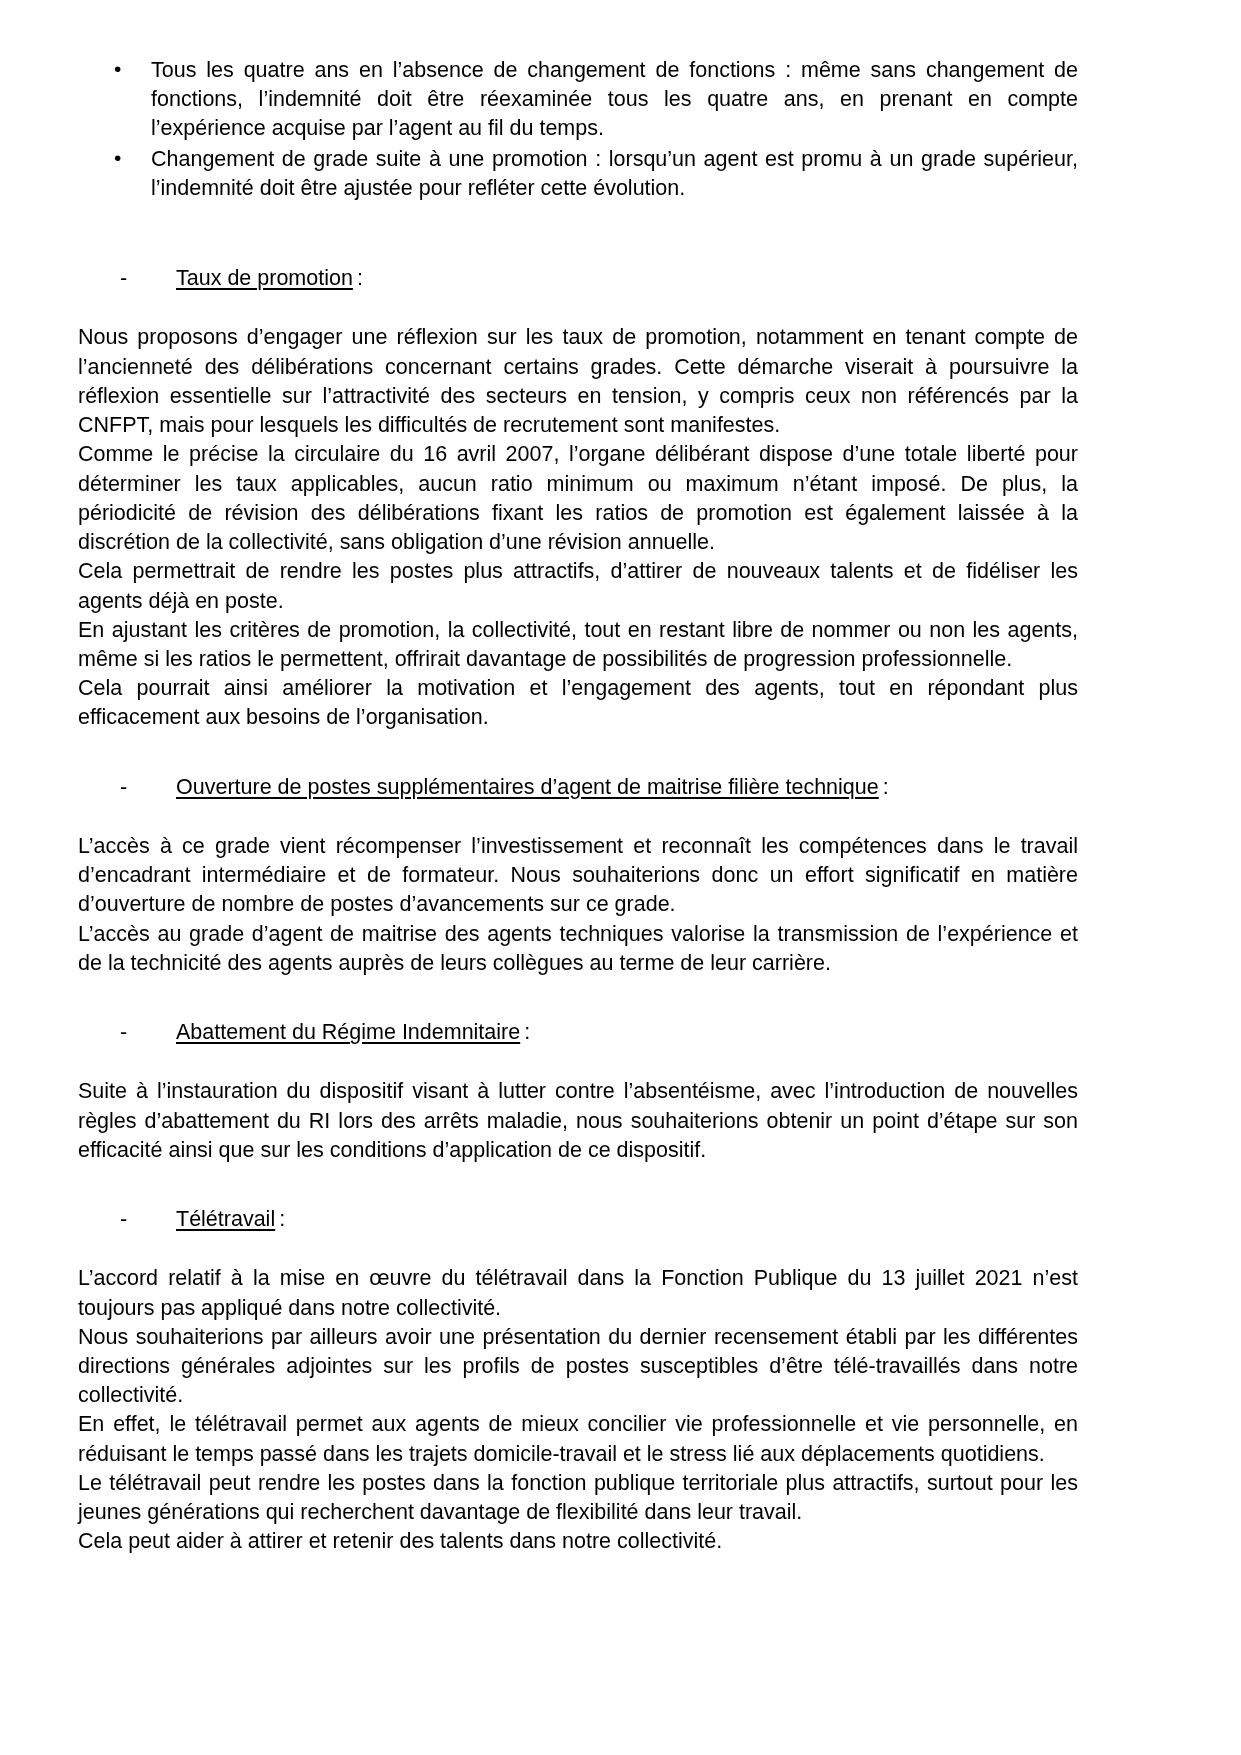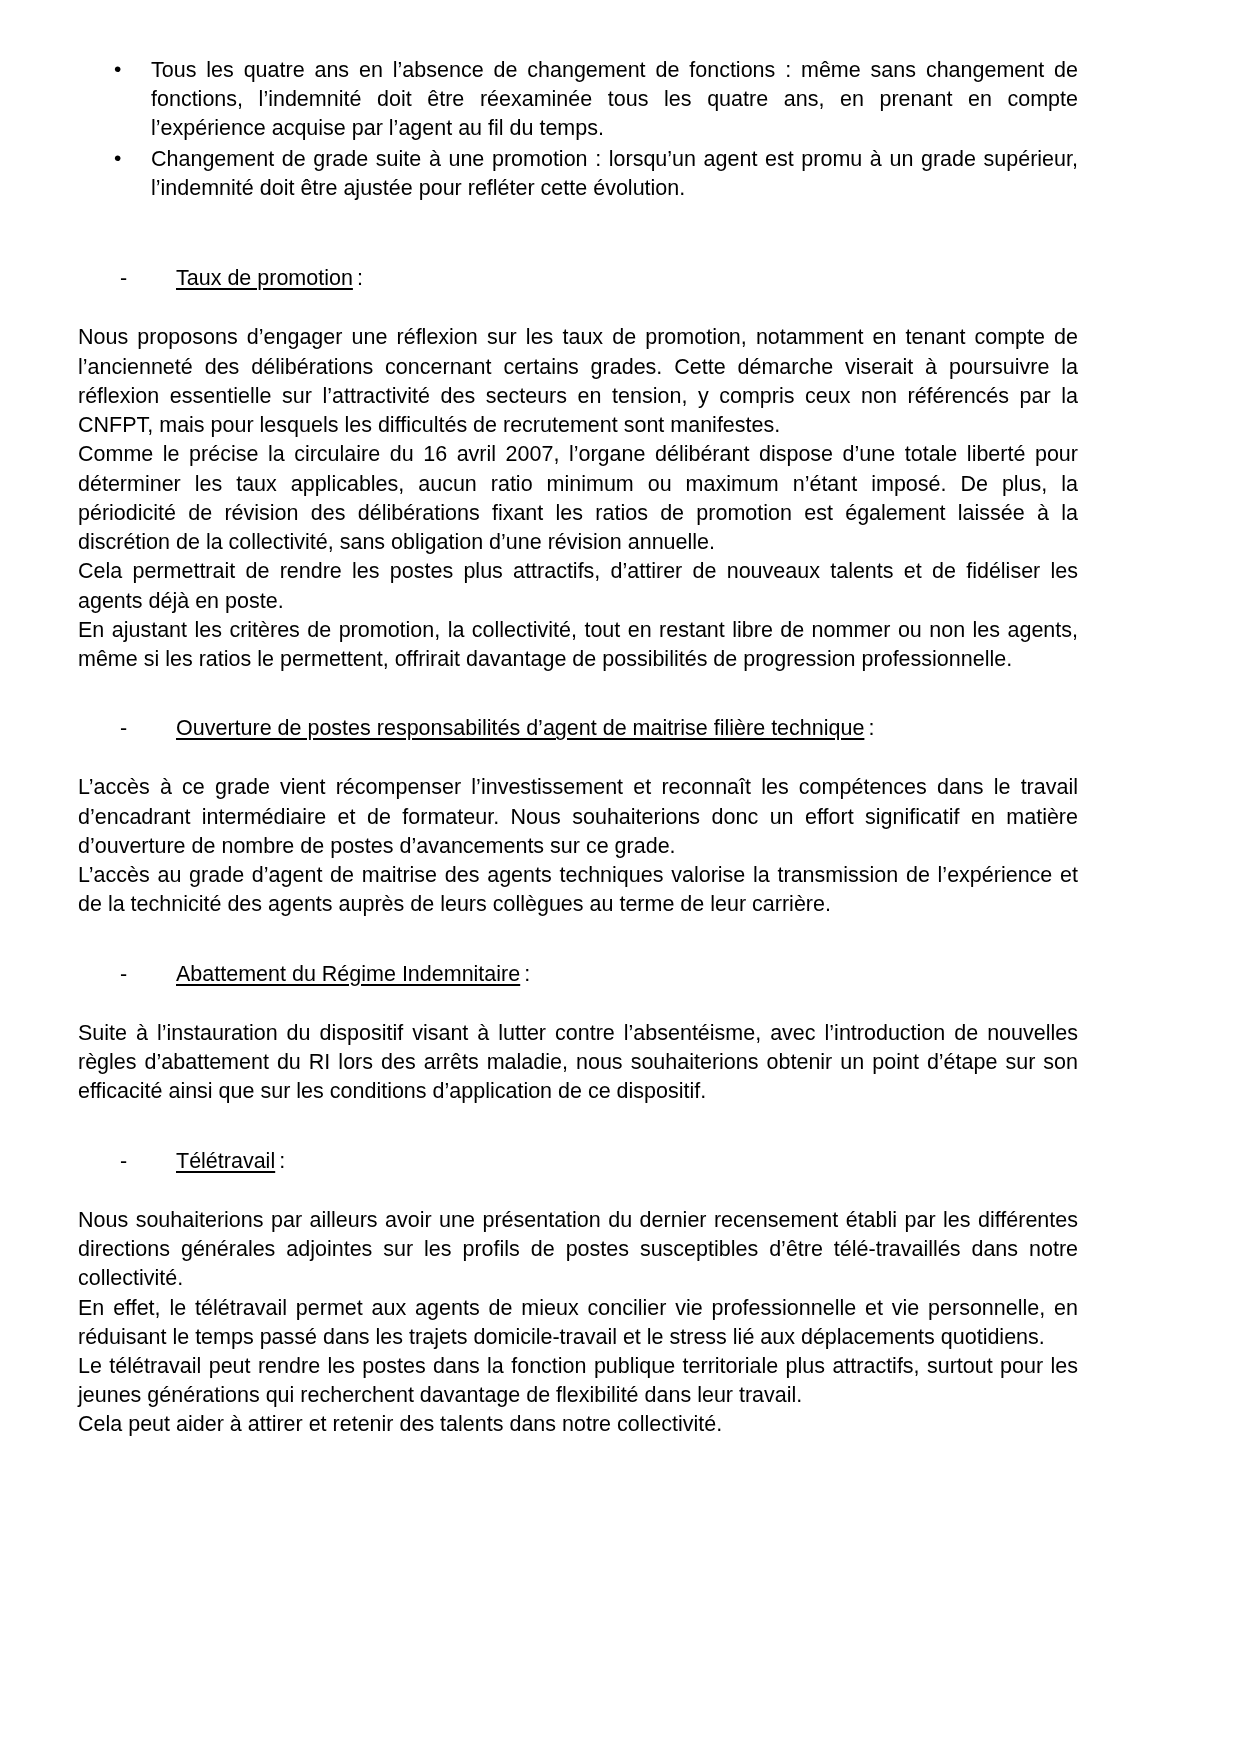--- a/index.html
+++ b/index.html
@@ -102,26 +102,27 @@
       <span class="dash">-</span><span class="heading-text">Taux de promotion</span><span class="colon">:</span>
     </div>
 
     <div class="spacer-md"></div>
 
     <div class="para-block">
       <p class="para">Nous proposons d’engager une réflexion sur les taux de promotion, notamment en tenant compte de l’ancienneté des délibérations concernant certains grades. Cette démarche viserait à poursuivre la réflexion essentielle sur l’attractivité des secteurs en tension, y compris ceux non référencés par la CNFPT, mais pour lesquels les difficultés de recrutement sont manifestes.</p>
       <p class="para">Comme le précise la circulaire du 16 avril 2007, l’organe délibérant dispose d’une totale liberté pour déterminer les taux applicables, aucun ratio minimum ou maximum n’étant imposé. De plus, la périodicité de révision des délibérations fixant les ratios de promotion est également laissée à la discrétion de la collectivité, sans obligation d’une révision annuelle.</p>
       <p class="para">Cela permettrait de rendre les postes plus attractifs, d’attirer de nouveaux talents et de fidéliser les agents déjà en poste.</p>
       <p class="para">En ajustant les critères de promotion, la collectivité, tout en restant libre de nommer ou non les agents, même si les ratios le permettent, offrirait davantage de possibilités de progression professionnelle.</p>
+      <p class="para">Cela pourrait ainsi améliorer la motivation et l’engagement des agents, tout en répondant plus efficacement aux besoins de l’organisation.</p>
     </div>
 
     <div class="spacer-lg"></div>
 
     <div class="dash-heading">
-      <span class="dash">-</span><span class="heading-text">Ouverture de postes responsabilités d’agent de maitrise filière technique</span><span class="colon">:</span>
+      <span class="dash">-</span><span class="heading-text">Ouverture de postes supplémentaires d’agent de maitrise filière technique</span><span class="colon">:</span>
     </div>
 
     <div class="spacer-md"></div>
 
     <div class="para-block">
       <p class="para">L’accès à ce grade vient récompenser l’investissement et reconnaît les compétences dans le travail d’encadrant intermédiaire et de formateur. Nous souhaiterions donc un effort significatif en matière d’ouverture de nombre de postes d’avancements sur ce grade.</p>
       <p class="para">L’accès au grade d’agent de maitrise des agents techniques valorise la transmission de l’expérience et de la technicité des agents auprès de leurs collègues au terme de leur carrière.</p>
     </div>
 
     <div class="spacer-lg"></div>
@@ -138,20 +139,21 @@
 
     <div class="spacer-lg"></div>
 
     <div class="dash-heading">
       <span class="dash">-</span><span class="heading-text">Télétravail</span><span class="colon">:</span>
     </div>
 
     <div class="spacer-md"></div>
 
     <div class="para-block">
+      <p class="para">L’accord relatif à la mise en œuvre du télétravail dans la Fonction Publique du 13 juillet 2021 n’est toujours pas appliqué dans notre collectivité.</p>
       <p class="para">Nous souhaiterions par ailleurs avoir une présentation du dernier recensement établi par les différentes directions générales adjointes sur les profils de postes susceptibles d’être télé-travaillés dans notre collectivité.</p>
       <p class="para">En effet, le télétravail permet aux agents de mieux concilier vie professionnelle et vie personnelle, en réduisant le temps passé dans les trajets domicile-travail et le stress lié aux déplacements quotidiens.</p>
       <p class="para">Le télétravail peut rendre les postes dans la fonction publique territoriale plus attractifs, surtout pour les jeunes générations qui recherchent davantage de flexibilité dans leur travail.</p>
       <p class="para">Cela peut aider à attirer et retenir des talents dans notre collectivité.</p>
     </div>
 
   </div>
 </div>
 
 </body></html>

